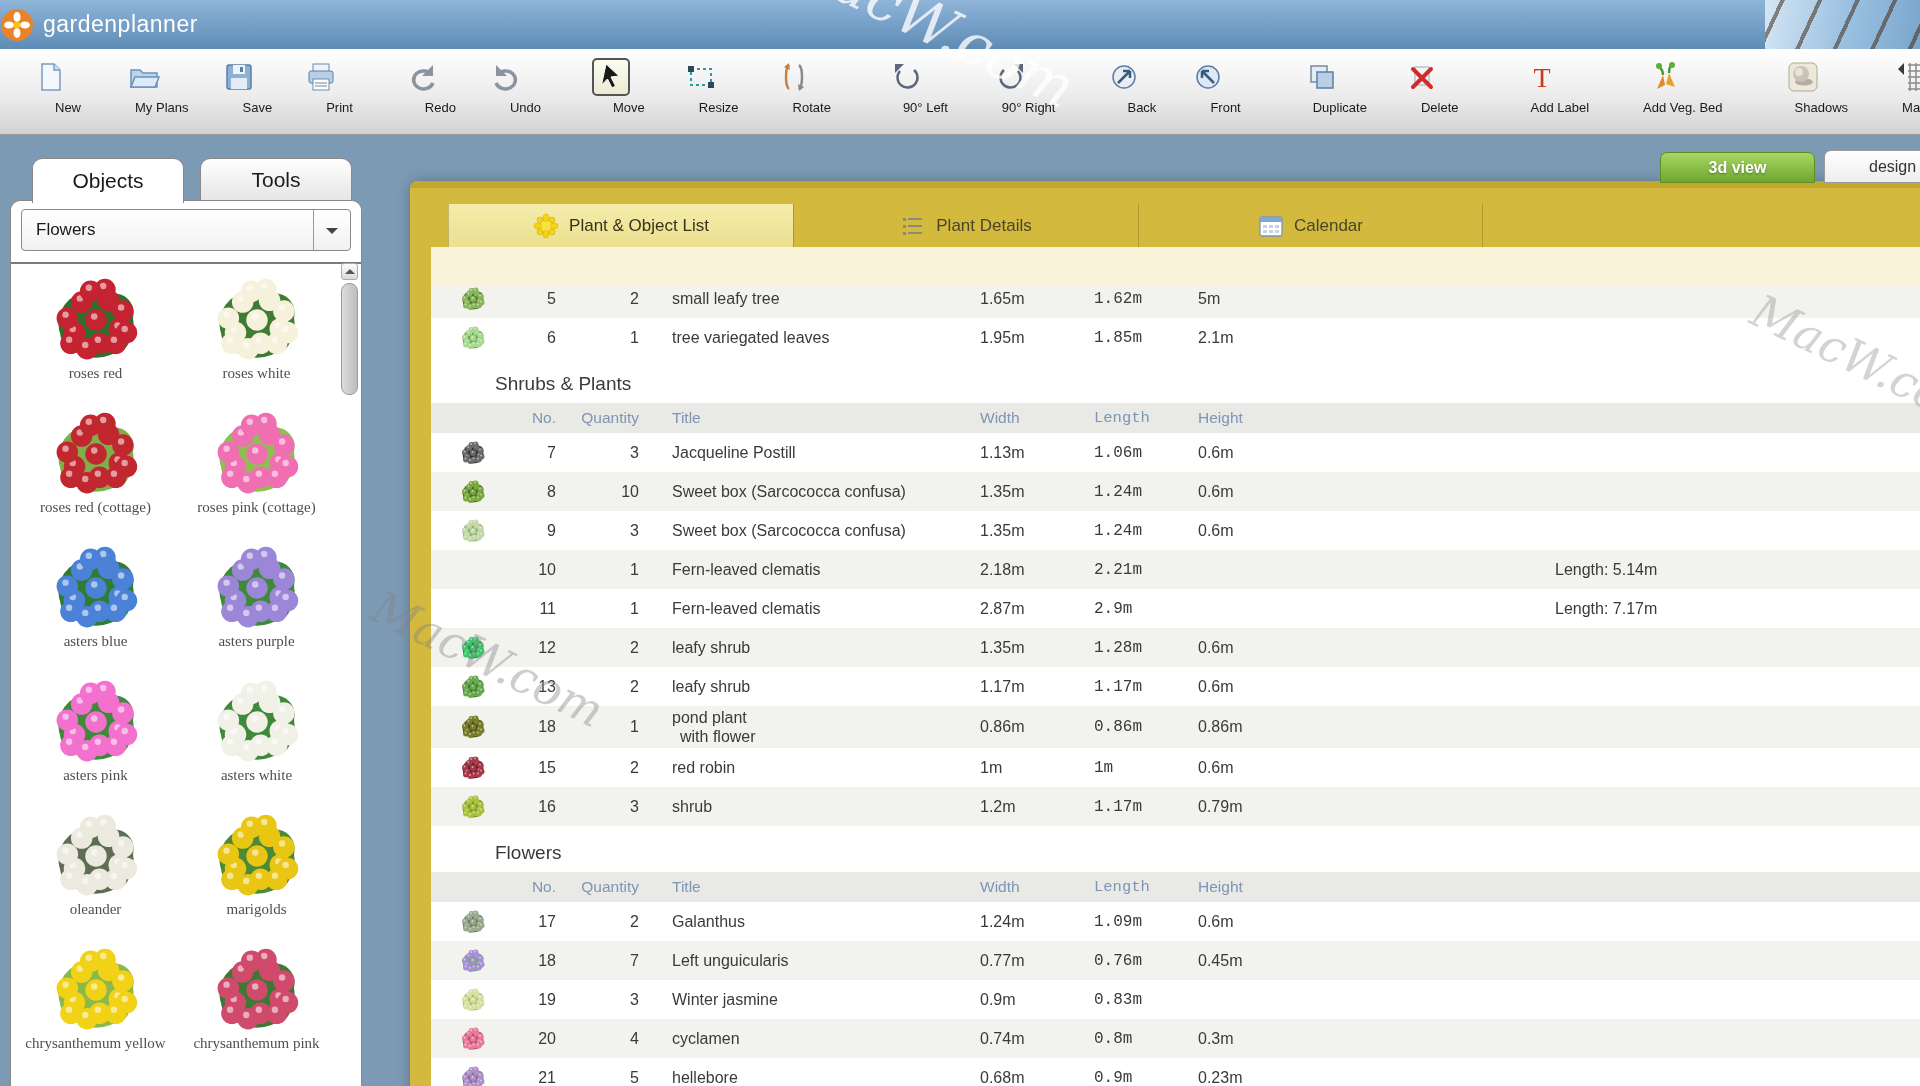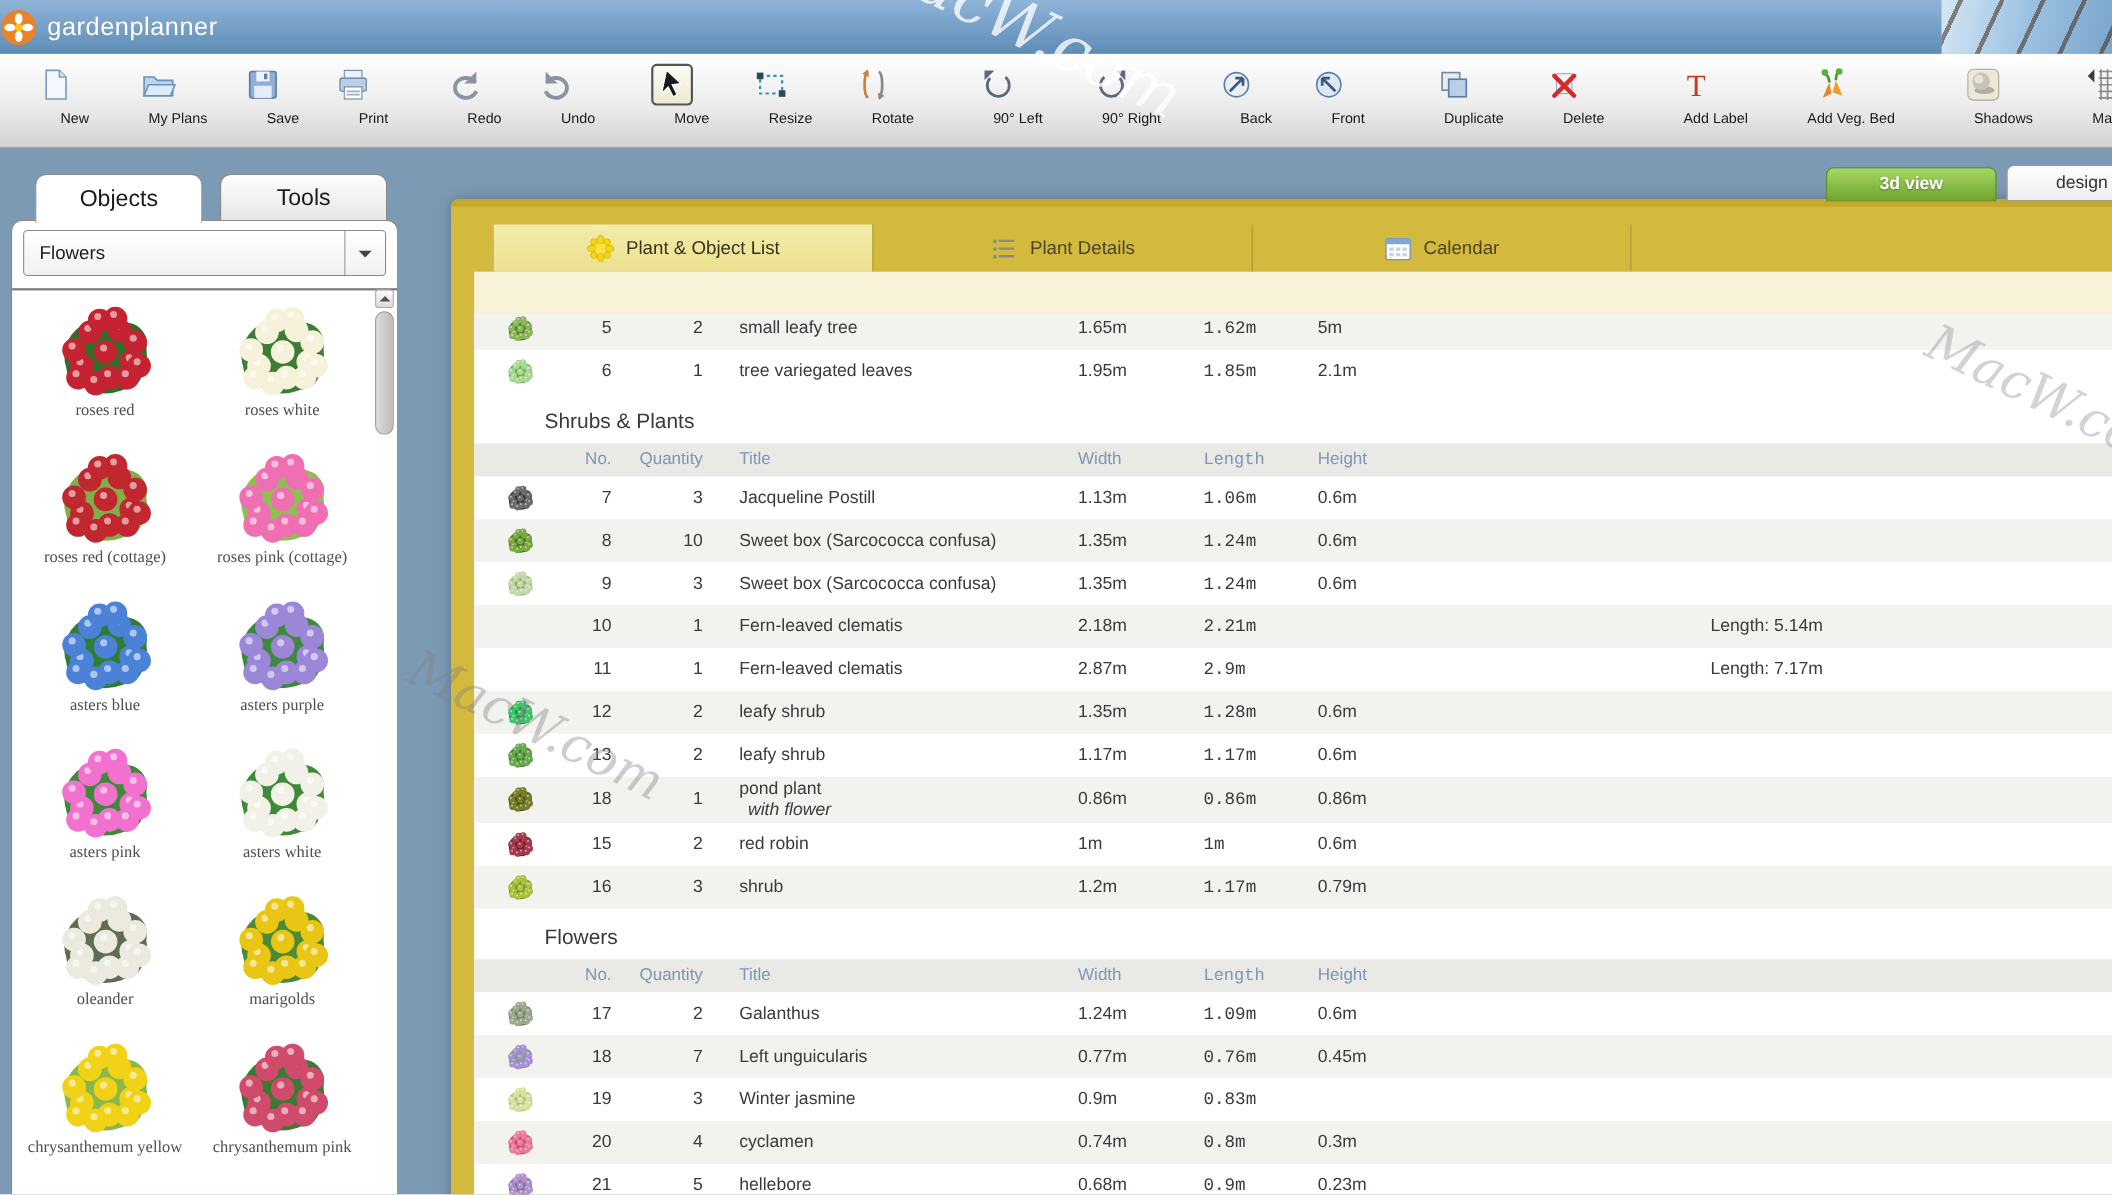--- a/index.html
+++ b/index.html
@@ -71,21 +71,21 @@
   .plant-table{margin-top:-6px;}
 
   .trow{display:flex;align-items:center;min-height:39px;padding:2px 0;font-size:16px;color:#3a3a3a;box-sizing:border-box;}
   .trow.stripe{background:#f2f2ef;}
   .trow.thead{background:#e9e9e6;min-height:30px;padding:0;color:#7e95b5;font-size:15.5px;}
   .c-icon{width:70px;padding-left:14px;display:flex;justify-content:center;box-sizing:border-box;flex:none;}
   .c-icon svg{display:block;}
   .c-no{width:55px;text-align:right;flex:none;}
   .c-qty{width:83px;text-align:right;flex:none;}
   .c-title{width:341px;padding-left:33px;box-sizing:border-box;line-height:1.2;flex:none;}
-  .c-title .t2{padding-left:8px;font-style:italic;}
+  .c-title .t2{padding-left:8px;}
   .c-w{width:114px;flex:none;}
   .c-l{width:104px;flex:none;font-family:Liberation Mono, monospace;}
   .c-h{width:110px;flex:none;}
   .c-note{flex:1;padding-left:247px;box-sizing:border-box;}
   .section-title{font-size:19px;color:#3a3a3a;padding:16px 0 8px 64px;}
 
   .view-btn-3d{position:absolute;top:-29px;left:1250px;width:155px;height:31px;border-radius:7px 7px 0 0;
     background:linear-gradient(#a8d763,#6fa62f);border:1px solid #5a8f28;color:#fff;font-size:16px;font-weight:bold;
     display:flex;align-items:center;justify-content:center;text-shadow:0 1px 2px rgba(0,0,0,.35);box-sizing:border-box;cursor:default;}
   .view-tab-design{position:absolute;top:-31px;left:1414px;width:230px;height:33px;border-radius:7px 0 0 0;

